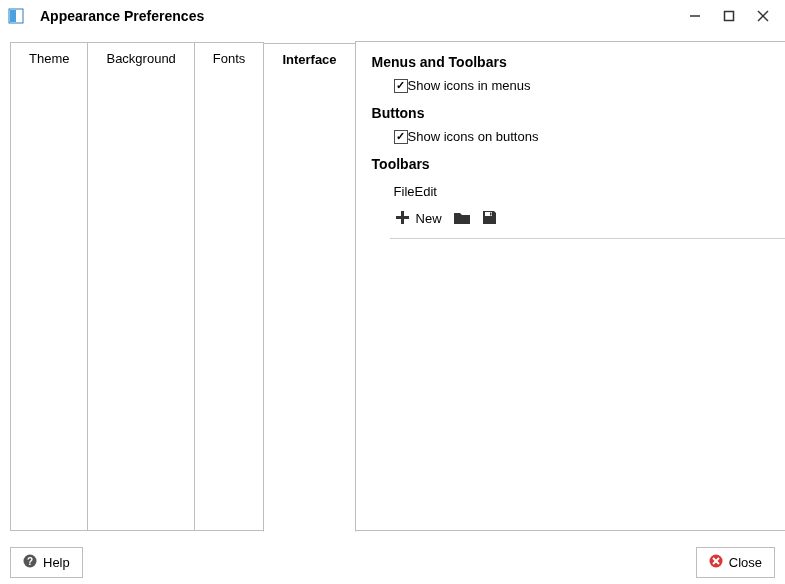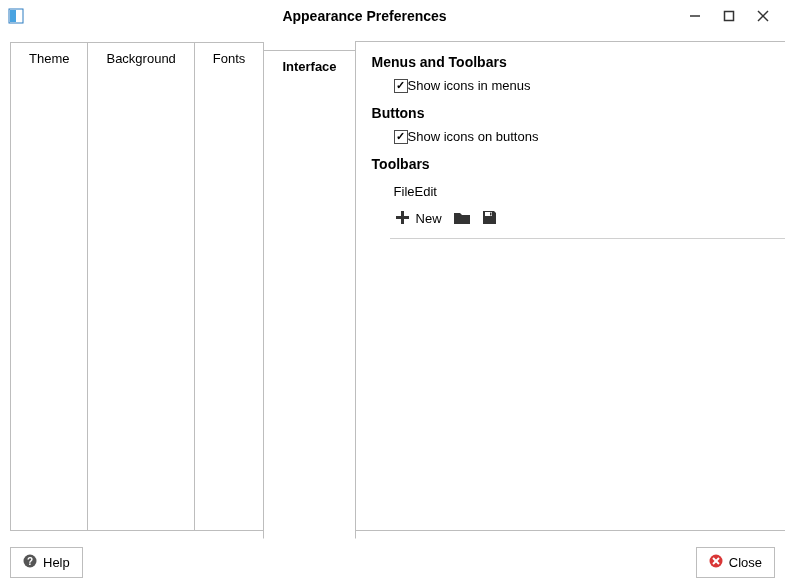--- a/index.html
+++ b/index.html
@@ -21,21 +21,20 @@
     .titlebar .app-icon {
       width: 16px;
       height: 16px;
       margin-right: 16px;
       display: flex;
     }
     .titlebar .title {
       font-weight: bold;
       font-size: 14px;
       flex: 1 1 auto;
-      text-align: center;
     }
     .window-controls {
       display: flex;
       gap: 22px;
       align-items: center;
       padding-right: 8px;
     }
     .window-controls svg { display: block; }
     .content {
       flex: 1 1 auto;
@@ -54,21 +53,21 @@
       border-bottom: none;
       background: #fff;
       font-size: 13px;
       cursor: pointer;
       margin-right: -1px;
     }
     .tab.active {
       font-weight: bold;
       border-bottom: 1px solid #fff;
       position: relative;
-      top: 8px;
+      top: 1px;
     }
     .tab:not(.active) {
       border-bottom: 1px solid #bdbdbd;
     }
     .tab-panel {
       border: 1px solid #bdbdbd;
       flex: 1 1 auto;
       padding: 12px 16px;
       margin-top: -1px;
     }

